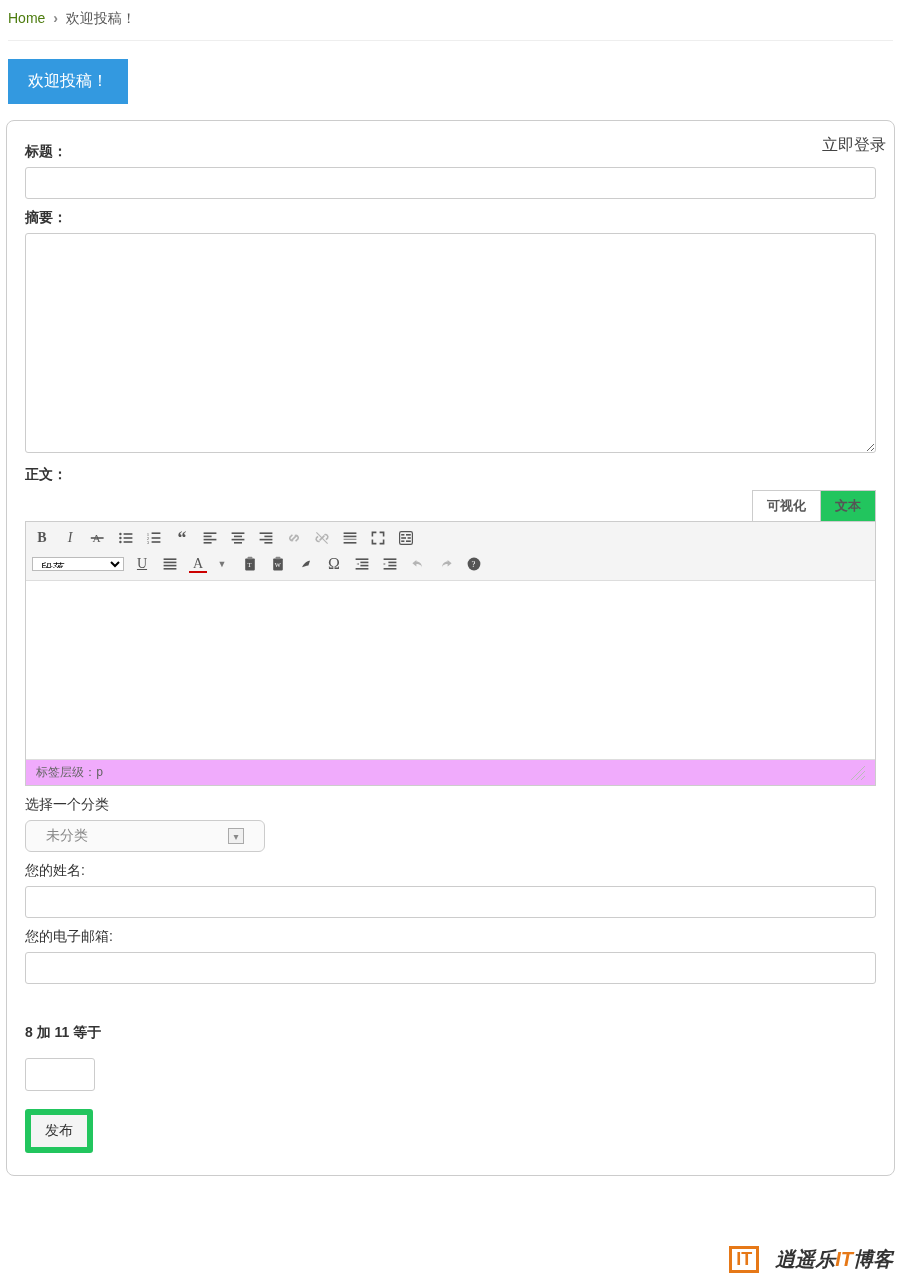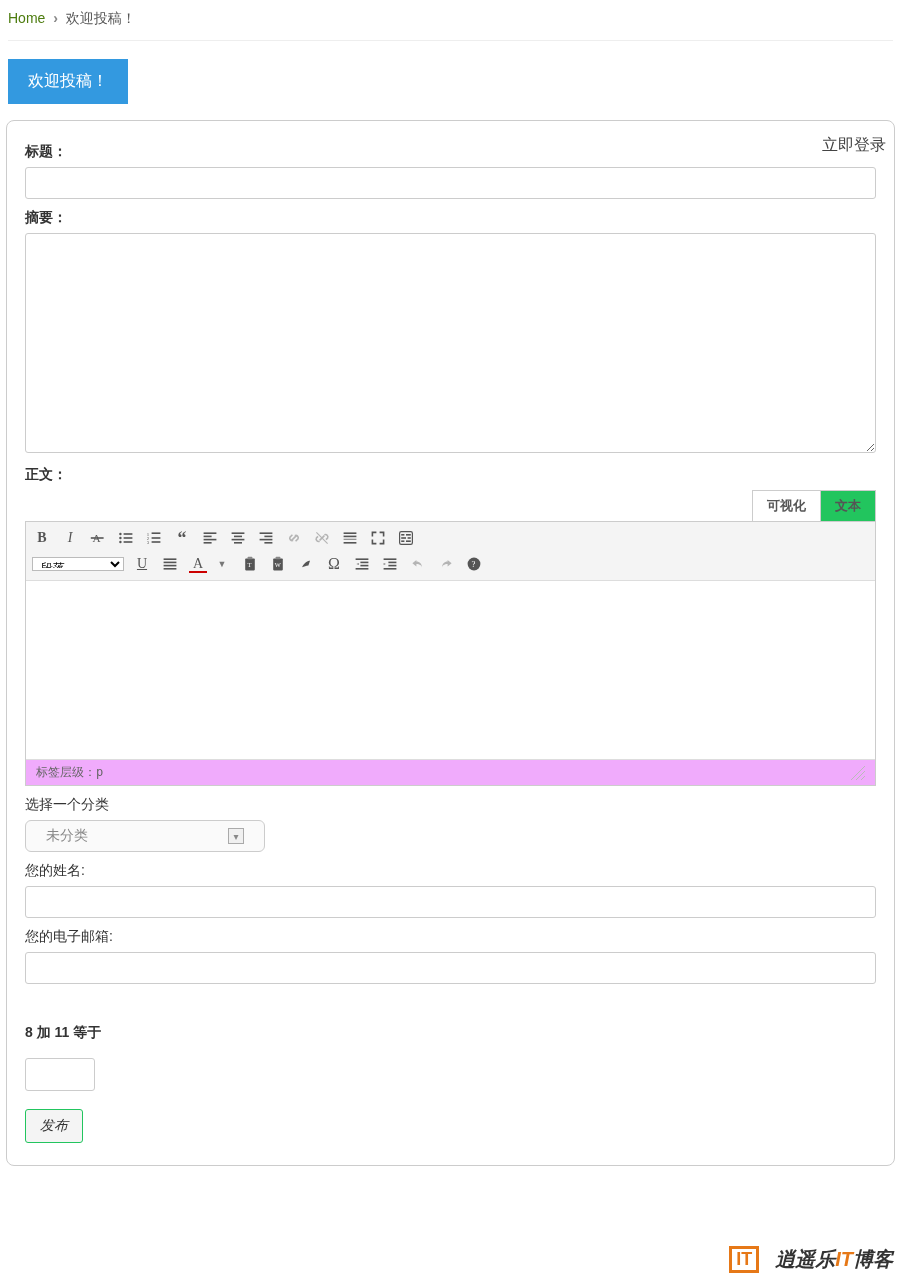--- a/index.html
+++ b/index.html
@@ -25,21 +25,21 @@
 .tb-btn { width: 20px; height: 20px; display: flex; align-items: center; justify-content: center; color: #555; cursor: pointer; font-size: 14px; font-family: Georgia, serif; }
 .tb-btn svg { width: 16px; height: 16px; fill: #555; }
 .tb-select { border: 1px solid #bbb; background: #fff; font-size: 12px; padding: 2px 4px; height: 14px; width: 92px; }
 .editor-area { min-height: 178px; background: #fff; }
 .editor-status { border-top: 1px solid #ddd; background: #f0abfc; padding: 4px 10px; font-size: 12px; color: #666; display: flex; justify-content: space-between; align-items: center; }
 .resize-handle { width: 14px; height: 14px; }
 .select-cat { border: 1px solid #ccc; background: #fafafa; padding: 6px 20px; width: 240px; display: flex; justify-content: space-between; align-items: center; color: #888; border-radius: 6px; cursor: pointer; }
 .select-cat .chev { border: 1px solid #aaa; width: 16px; height: 16px; display: flex; align-items: center; justify-content: center; font-size: 10px; background: #f0f0f0; }
 .captcha-label { font-weight: bold; margin-top: 40px; }
 .captcha-input { width: 70px; border: 1px solid #ccc; padding: 8px; border-radius: 3px; margin-top: 10px; }
-.submit-btn { margin-top: 18px; border: 1px solid #22c55e; background: #f4f4f4; padding: 7px 14px; font-size: 14px; color: #333; border-radius: 3px; cursor: pointer; font-style: italic; }
+.submit-btn { margin-top: 18px; border: 6px solid #22c55e; background: #f4f4f4; padding: 7px 14px; font-size: 14px; color: #333; border-radius: 3px; cursor: pointer; }
 .watermark { position: fixed; right: 0; bottom: 0; display: flex; align-items: center; gap: 16px; font-size: 20px; font-weight: bold; font-style: italic; color: #333; padding: 4px 8px; }
 .watermark .logo-box { border: 3px solid #e67817; padding: 0 4px; color: #e67817; font-style: normal; font-size: 18px; }
 .watermark .orange { color: #e67817; }
 .icon-color-a { position: relative; }
 .icon-color-a::after { content: ""; position: absolute; left: 1px; right: 1px; bottom: 1px; height: 2px; background: #c00; }
 .icon-drop { font-size: 9px; margin-left: -4px; color: #777; }
 .group { margin-bottom: 10px; }
 </style>
 </head>
 <body>

